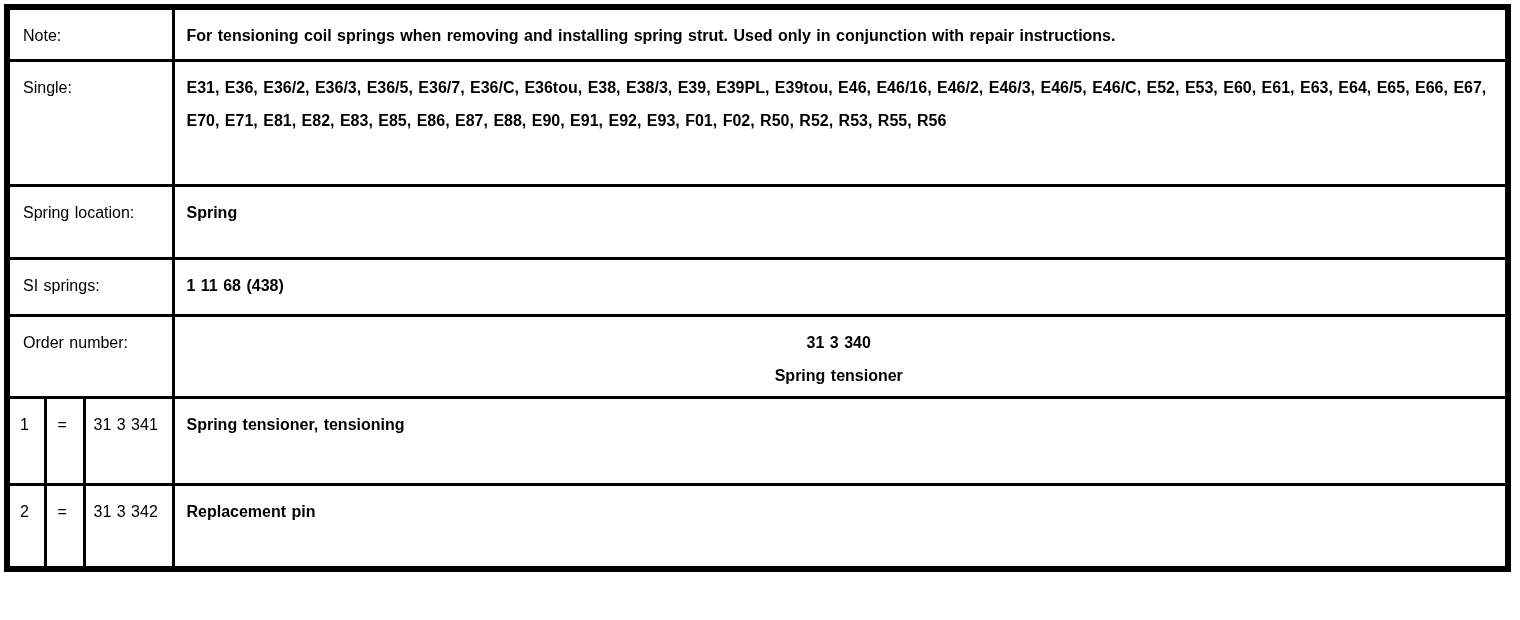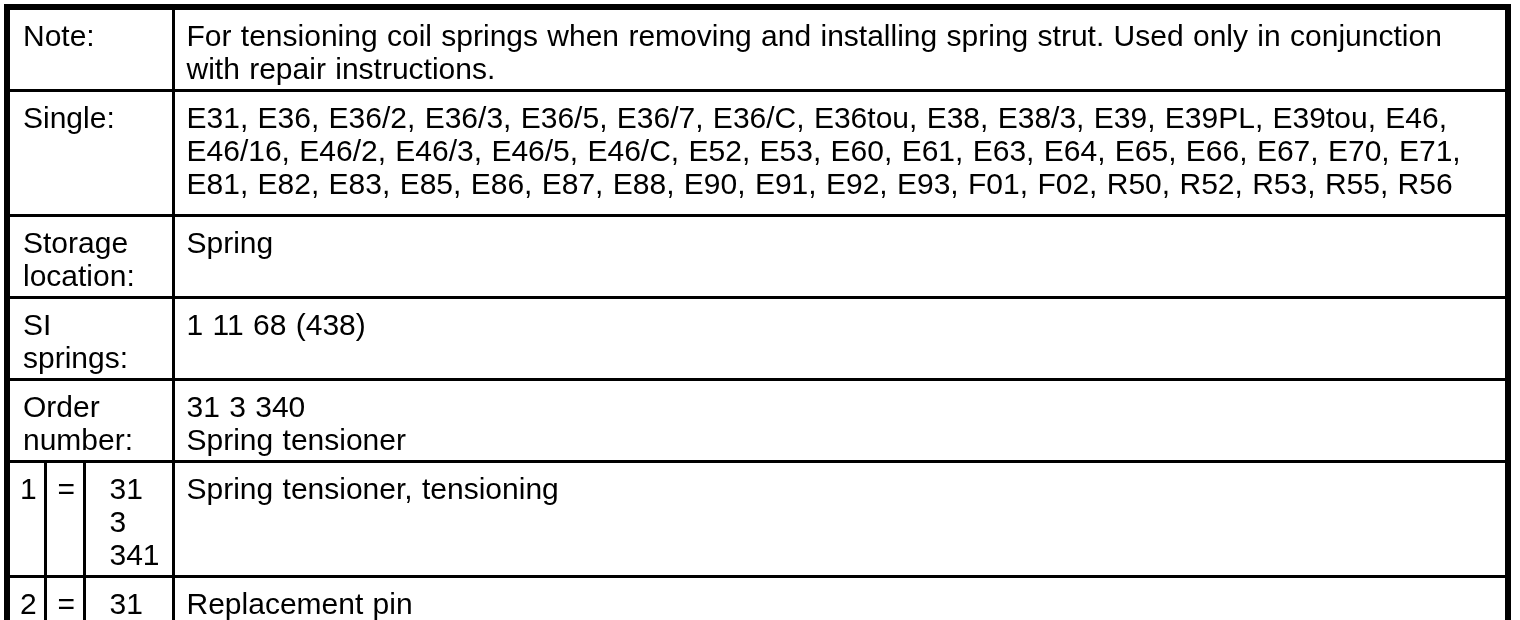--- a/index.html
+++ b/index.html
@@ -18,45 +18,46 @@
   }
   table.spec-table {
     border-collapse: collapse;
     table-layout: fixed;
     width: 1501px;
     border: 6px solid #000000;
   }
   td {
     border: 3px solid #000000;
     vertical-align: top;
-    font-size: 30px;
+    font-size: 16px;
     line-height: 33px;
     font-weight: 400;
     overflow: hidden;
     word-spacing: 1px;
   }
   td.label-cell {
     padding: 9px 8px 4px 13px;
   }
   td.value-cell {
     padding: 9px 14px 4px 12px;
+    font-weight: bold;
   }
   td.section-cell {
     padding: 9px 14px 4px 13px;
   }
   td.num-cell {
     padding: 9px 4px 4px 10px;
   }
   td.sym-cell {
     padding: 9px 4px 4px 11px;
   }
   td.ono-cell {
-    padding: 9px 10px 4px 24px;
+    padding: 9px 10px 4px 8px;
   }
-  .line { display: block; }
+  .line { display: block; text-align: center; }
 </style>
 </head>
 <body>
 
 <div class="sheet">
   <table class="spec-table">
     <colgroup>
       <col style="width:38px">
       <col style="width:39px">
       <col style="width:89px">
@@ -68,21 +69,21 @@
       <td class="label-cell" colspan="3">Note:</td>
       <td class="value-cell">For tensioning coil springs when removing and installing spring strut. Used only in conjunction with repair instructions.</td>
     </tr>
 
     <tr style="height:125px">
       <td class="label-cell" colspan="3">Single:</td>
       <td class="value-cell">E31, E36, E36/2, E36/3, E36/5, E36/7, E36/C, E36tou, E38, E38/3, E39, E39PL, E39tou, E46, E46/16, E46/2, E46/3, E46/5, E46/C, E52, E53, E60, E61, E63, E64, E65, E66, E67, E70, E71, E81, E82, E83, E85, E86, E87, E88, E90, E91, E92, E93, F01, F02, R50, R52, R53, R55, R56</td>
     </tr>
 
     <tr style="height:73px">
-      <td class="label-cell" colspan="3">Storage location:</td>
+      <td class="label-cell" colspan="3">Spring location:</td>
       <td class="value-cell">Spring</td>
     </tr>
 
     <tr style="height:57px">
       <td class="label-cell" colspan="3">SI springs:</td>
       <td class="value-cell">1 11 68 (438)</td>
     </tr>
 
     <tr style="height:79px">
       <td class="label-cell" colspan="3">Order number:</td>

